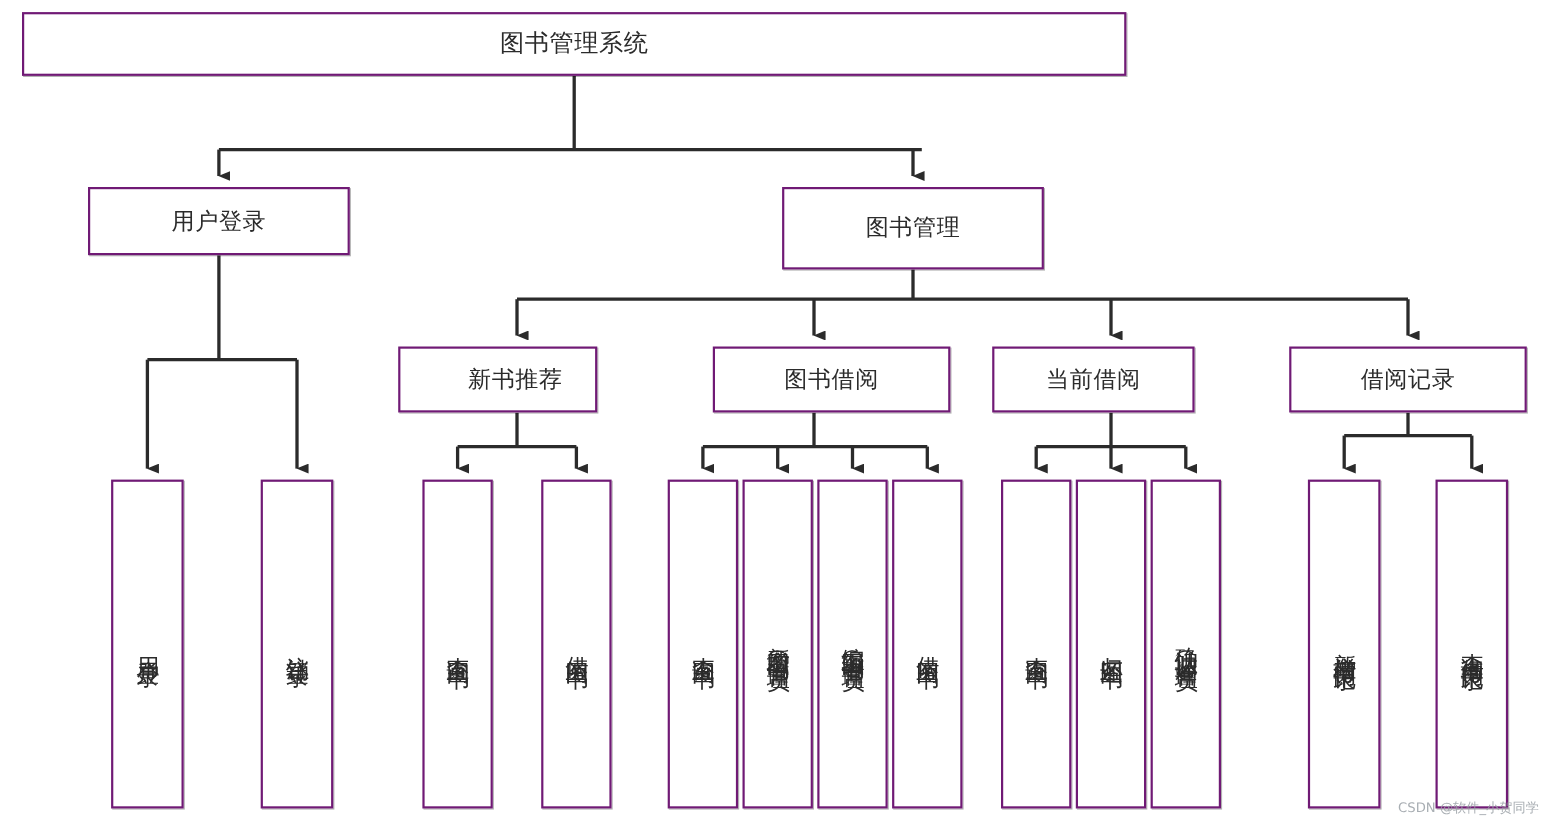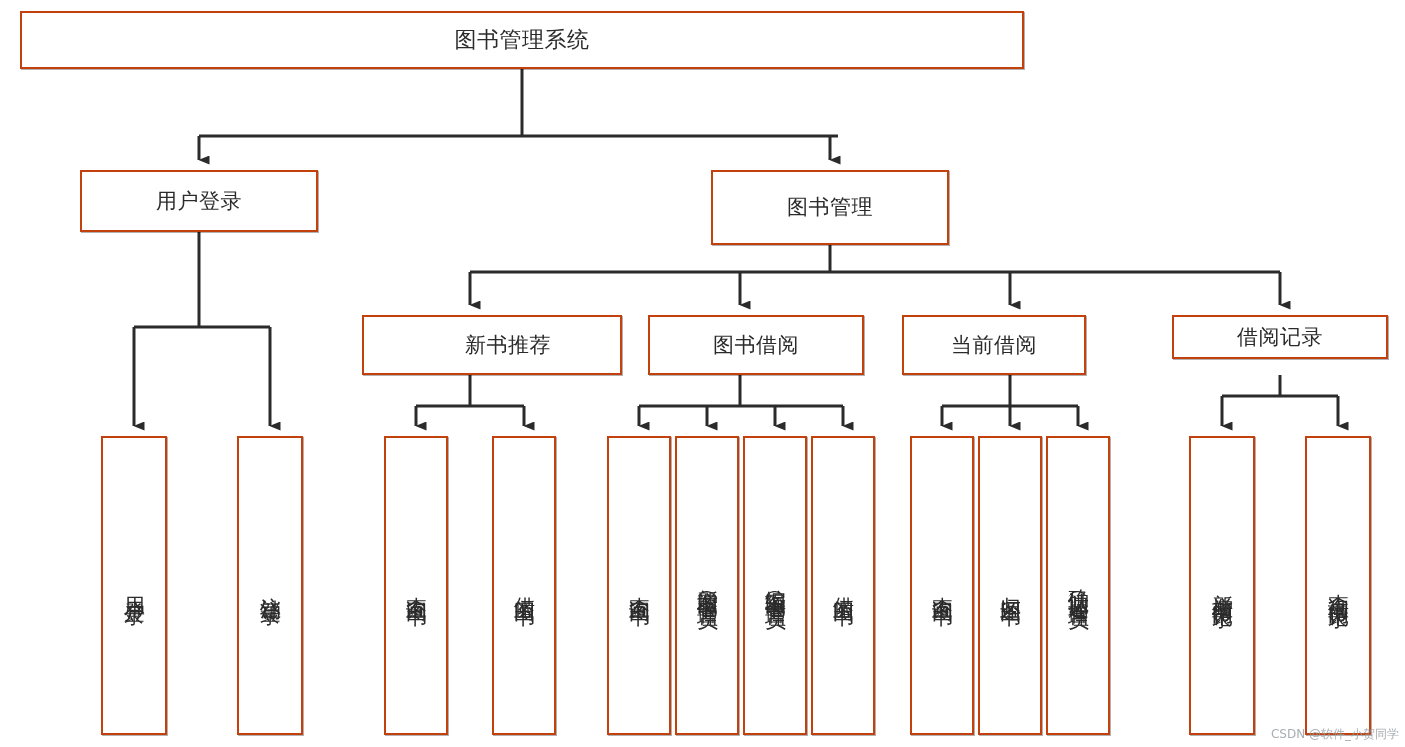--- a/index.html
+++ b/index.html
@@ -22,21 +22,21 @@
   #connector-layer {
     position: absolute;
     left: 0;
     top: 0;
     width: 1405px;
     height: 747px;
   }
   .node {
     position: absolute;
     box-sizing: border-box;
-    border: 2px solid #c2410c;
+    border: 2px solid #701a75;
     background: #ffffff;
     display: flex;
     align-items: center;
     justify-content: center;
     z-index: 2;
     box-shadow: 1px 1px 0 rgba(0,0,0,0.30);
   }
   .node-label {
     color: #2b2b2b;
     text-align: center;
@@ -137,33 +137,33 @@
   </div>
 
   <div class="node horiz" style="left:80px; top:170px; width:238px; height:62px;">
     <span class="node-label">用户登录</span>
   </div>
 
   <div class="node horiz" style="left:711px; top:170px; width:238px; height:75px;">
     <span class="node-label">图书管理</span>
   </div>
 
-  <div class="node horiz" style="left:362px; top:315px; width:260px; height:60px;padding-left:32px;">
+  <div class="node horiz" style="left:362px; top:315px; width:181px; height:60px;padding-left:32px;">
     <span class="node-label">新书推荐</span>
   </div>
 
   <div class="node horiz" style="left:648px; top:315px; width:216px; height:60px;">
     <span class="node-label">图书借阅</span>
   </div>
 
   <div class="node horiz" style="left:902px; top:315px; width:184px; height:60px;">
     <span class="node-label">当前借阅</span>
   </div>
 
-  <div class="node horiz" style="left:1172px; top:315px; width:216px; height:44px;">
+  <div class="node horiz" style="left:1172px; top:315px; width:216px; height:60px;">
     <span class="node-label">借阅记录</span>
   </div>
 
   <div class="node vert" style="left:101px; top:436px; width:66px; height:299px;">
     <span class="node-label">用户登录</span>
   </div>
   <div class="node vert" style="left:237px; top:436px; width:66px; height:299px;">
     <span class="node-label">注销登录</span>
   </div>
 

